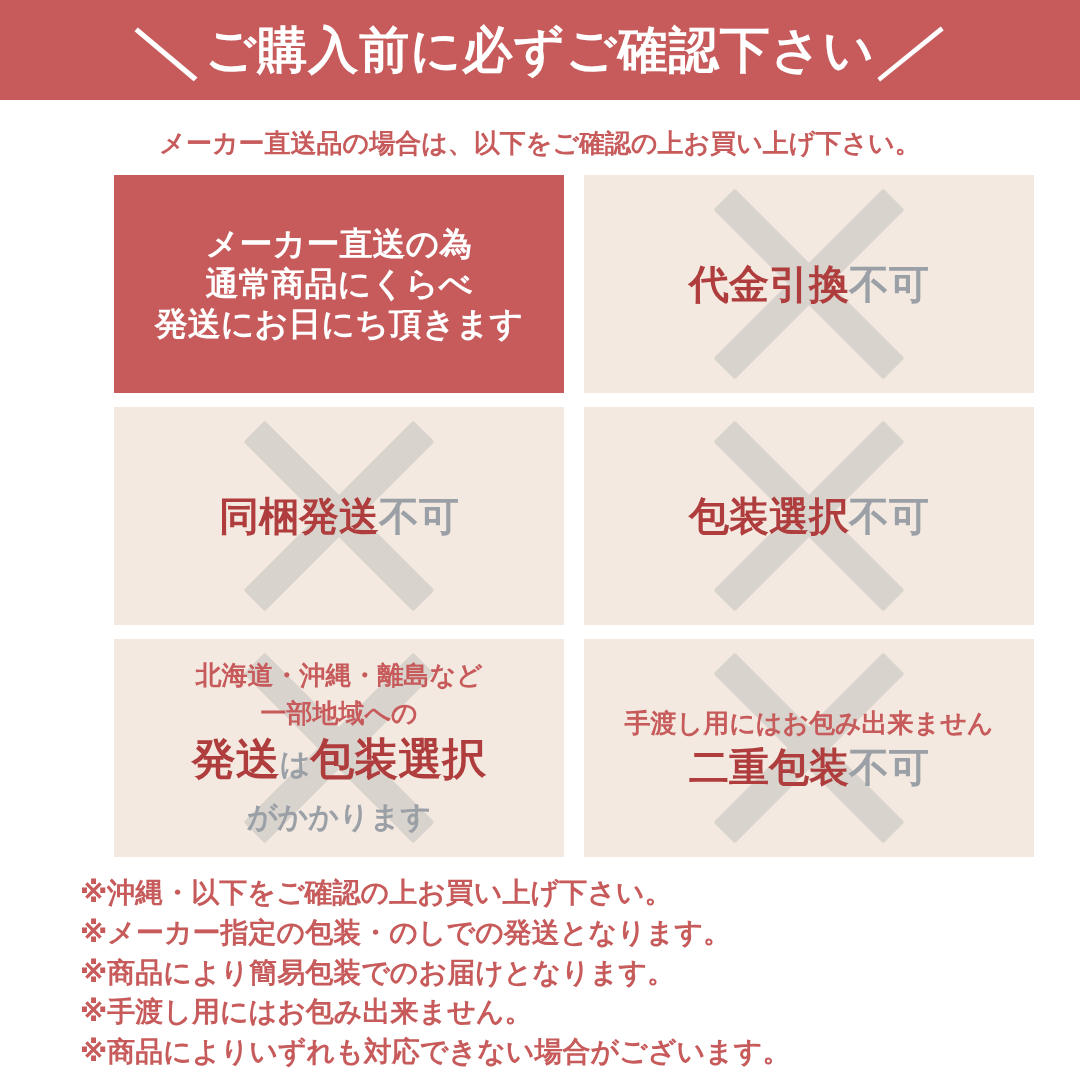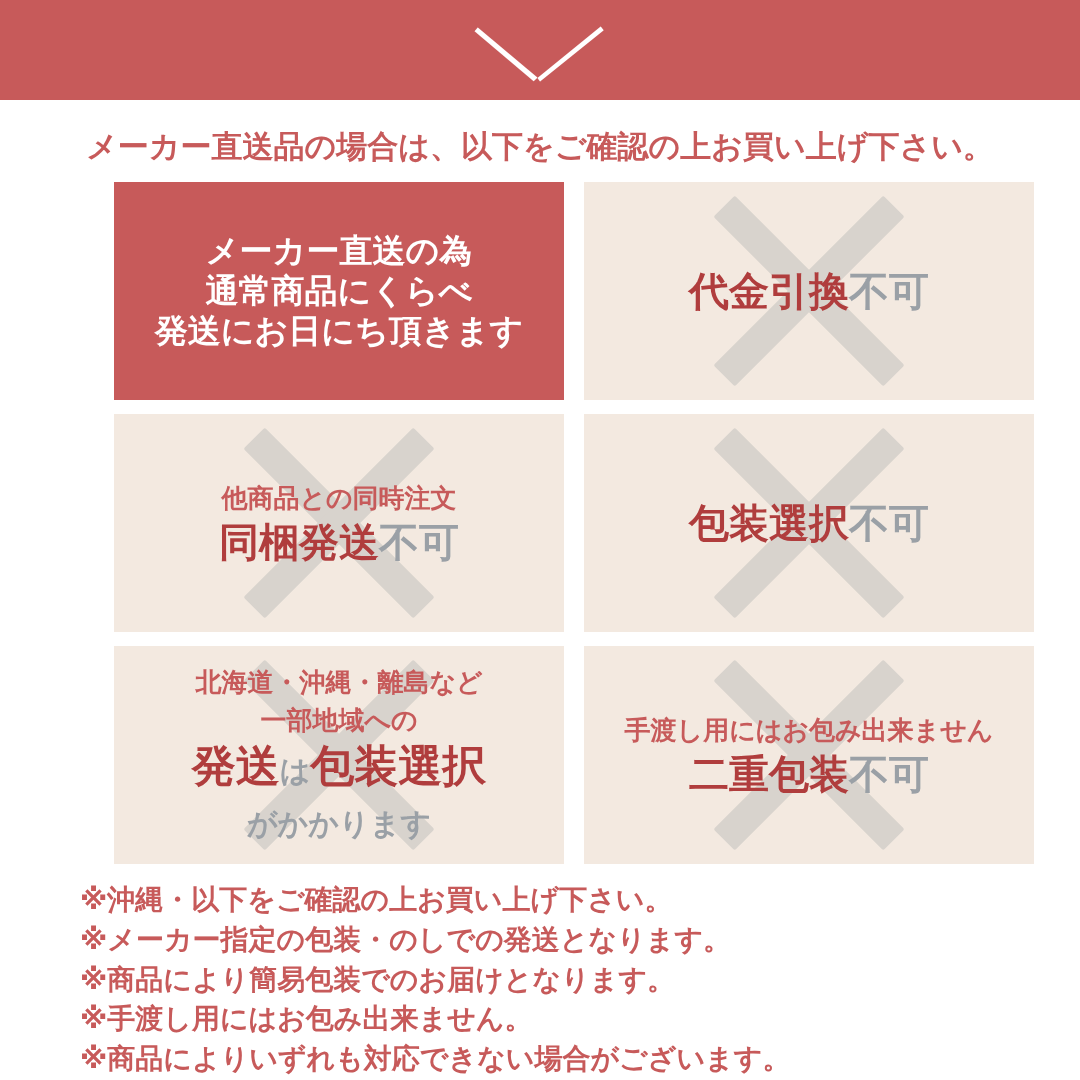--- a/index.html
+++ b/index.html
@@ -54,21 +54,21 @@
     letter-spacing: 1px;
     white-space: nowrap;
     line-height: 1;
   }
 
   
   .lead {
     margin: 26px 0 14px 0;
     text-align: center;
     color: #c75a5a;
-    font-size: 31px;
+    font-size: 26px;
     font-weight: bold;
     letter-spacing: 0px;
     white-space: nowrap;
   }
 
   
   .grid {
     width: 852px;
     margin: 0 auto;
     display: grid;
@@ -176,20 +176,21 @@
   }
 </style>
 </head>
 <body>
 
 <div class="page">
 
   <div class="header">
     <div class="header-inner">
       <span class="slash left">＼</span>
+      <span class="header-title">ご購入前に必ずご確認下さい</span>
       <span class="slash right">／</span>
     </div>
   </div>
 
   <div class="lead">メーカー直送品の場合は、以下をご確認の上お買い上げ下さい。</div>
 
   <div class="grid">
 
     <div class="card filled">
       <div class="card-content line-tight">
@@ -210,21 +211,20 @@
         </div>
       </div>
     </div>
 
     <div class="card">
       <div class="xmark">
           <span class="a"></span>
           <span class="b"></span>
         </div>
       <div class="card-content">
-        <span class="t-small">他商品との同時注文</span>
         <div class="t-big">
           <span>同梱発送</span><span class="muted">不可</span>
         </div>
       </div>
     </div>
 
     <div class="card">
       <div class="xmark">
           <span class="a"></span>
           <span class="b"></span>

